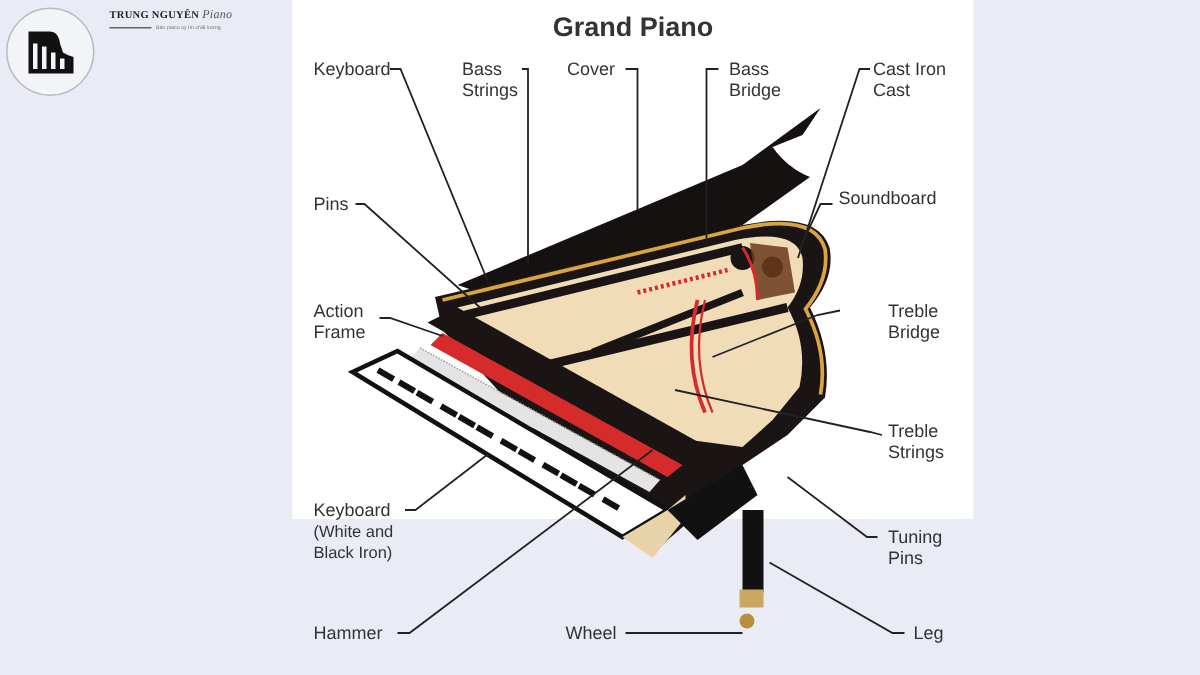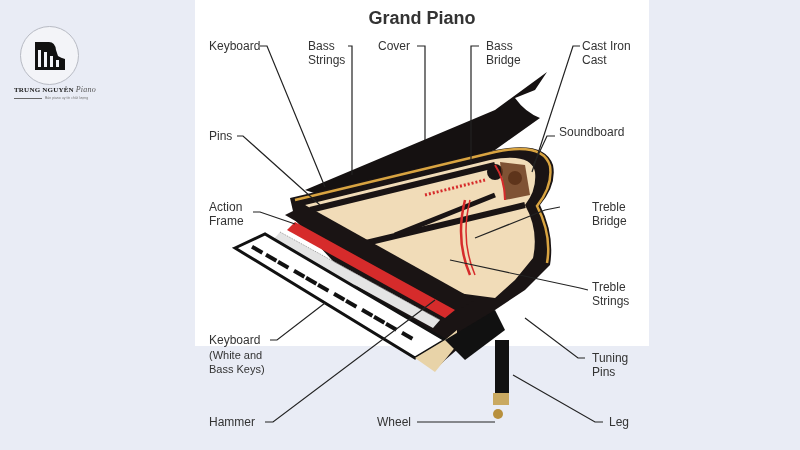--- a/index.html
+++ b/index.html
@@ -3,22 +3,22 @@
 <meta charset="utf-8">
 <style>
   * { margin: 0; padding: 0; box-sizing: border-box; }
   html, body { width: 800px; height: 450px; overflow: hidden; }
   body {
     background: #e9ecf5;
     font-family: "Liberation Sans", sans-serif;
     position: relative;
   }
   .logo-wrap {
-    position: absolute; left: 4px; top: 26px;
-    display: flex; align-items: center; flex-direction: column;
+    position: absolute; left: 4px; top: 5px;
+    display: flex; 
   }
   .logo-circle {
     width: 59px; height: 59px; border-radius: 50%;
     border: 1px solid #b8bbc4; background: #f3f4f8;
     display: flex; align-items: center; justify-content: center;
   }
   .brand {
     margin-left: 10px; display: flex; flex-direction: column;
   }
   .brand-name {
@@ -159,19 +159,19 @@
   <div class="label" style="left:14px;top:129px">Pins</div>
   <div class="label" style="left:364px;top:125px">Soundboard</div>
   <div class="label" style="left:14px;top:200px">Action</div>
   <div class="label" style="left:14px;top:214px">Frame</div>
   <div class="label" style="left:397px;top:200px">Treble</div>
   <div class="label" style="left:397px;top:214px">Bridge</div>
   <div class="label" style="left:397px;top:280px">Treble</div>
   <div class="label" style="left:397px;top:294px">Strings</div>
   <div class="label" style="left:14px;top:333px">Keyboard</div>
   <div class="label small" style="left:14px;top:348px">(White and</div>
-  <div class="label small" style="left:14px;top:362px">Bass Keys)</div>
+  <div class="label small" style="left:14px;top:362px">Black Iron)</div>
   <div class="label" style="left:397px;top:351px">Tuning</div>
   <div class="label" style="left:397px;top:365px">Pins</div>
   <div class="label" style="left:14px;top:415px">Hammer</div>
   <div class="label" style="left:182px;top:415px">Wheel</div>
   <div class="label" style="left:414px;top:415px">Leg</div>
 </div>
 
 </body></html>

